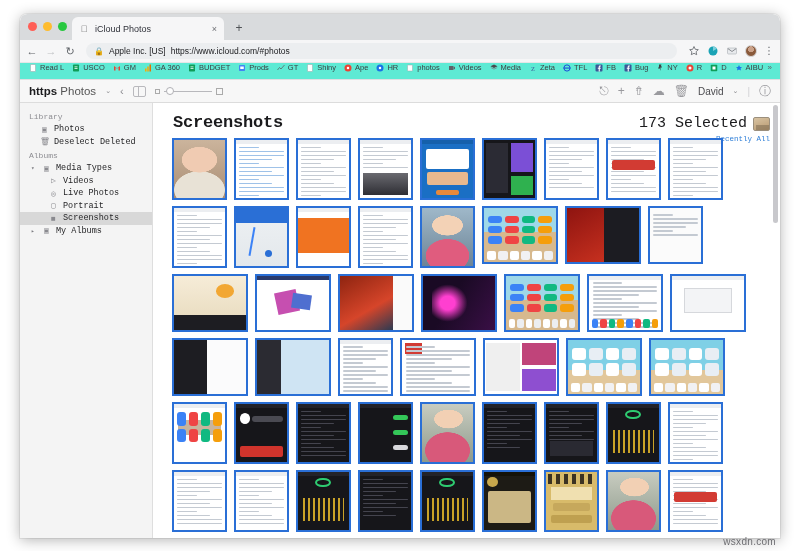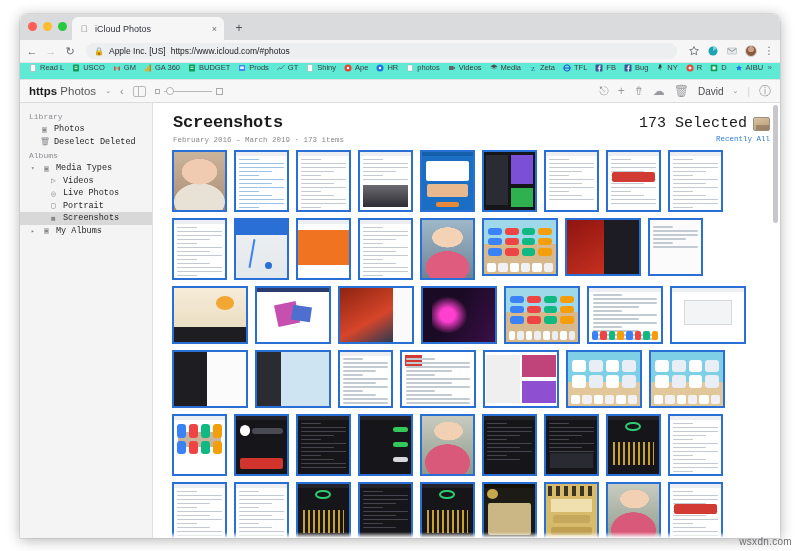--- a/index.html
+++ b/index.html
@@ -213,21 +213,21 @@
     position:absolute; left:0; top:2px; width:5px; height:118px;
     background:#c8c8cc; border-radius:3px;
   }
 
   .fade-bottom {
     position:absolute; left:0; right:0; bottom:0; height:6px;
     background:linear-gradient(rgba(255,255,255,0), #fff);
   }
 
   .watermark {
-    position:absolute; right:8px; bottom:4px;
+    position:absolute; right:24px; bottom:4px;
     font-size:10px; color:#6e6e72; letter-spacing:.3px;
   }
 </style>
 </head>
 <body>
 
 <div id="root">
 
   <div class="window">
 
@@ -484,21 +484,20 @@
           <div class="sb-item lvl1-tw">
             <span class="disc">▸</span>
             <span class="sb-ico">▣</span>
             <span>My Albums</span>
           </div>
         </div>
 
         <div class="content">
           <div class="c-head">
             <div class="c-title">Screenshots</div>
-            <div class="c-sub">February 2016 – March 2019  ·  173 items</div>
           </div>
 
           <div class="sel-box">
             <div class="sel-row">
               <span class="sel-count">173 Selected</span>
               <span class="sel-thumb"></span>
             </div>
             <div class="deselect">Recently All</div>
           </div>
 

